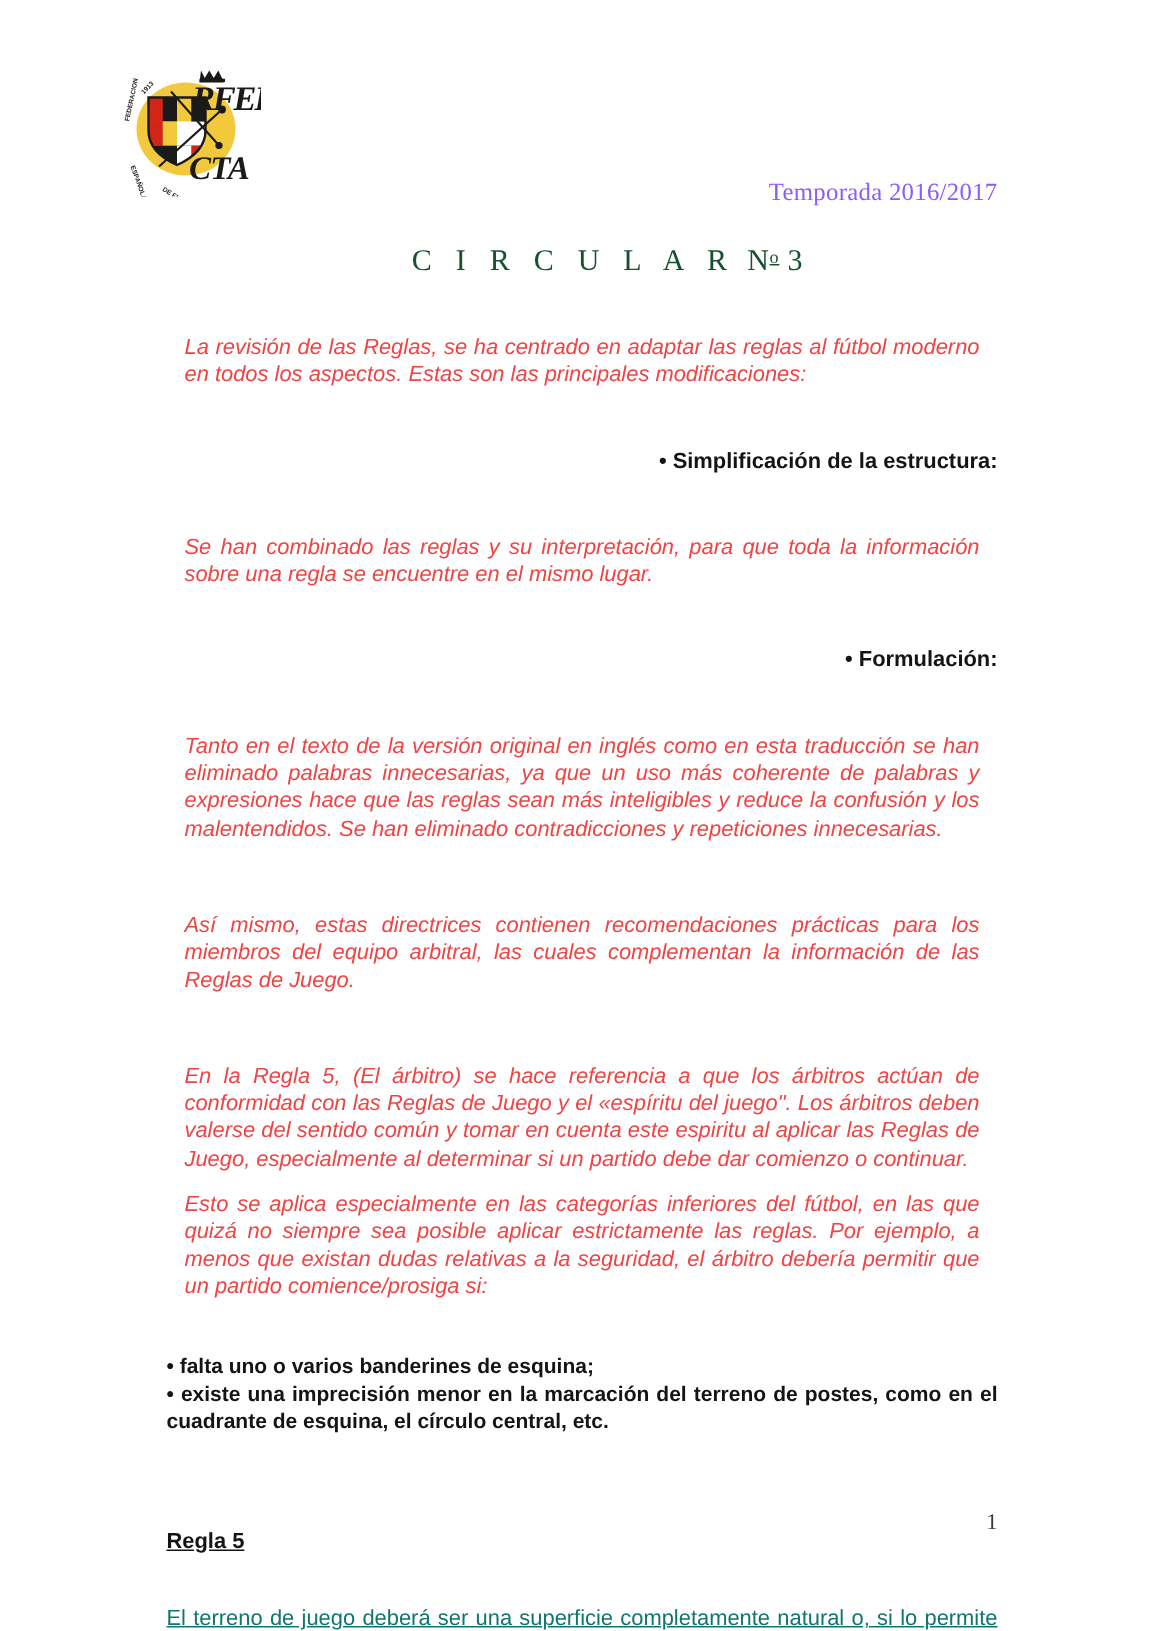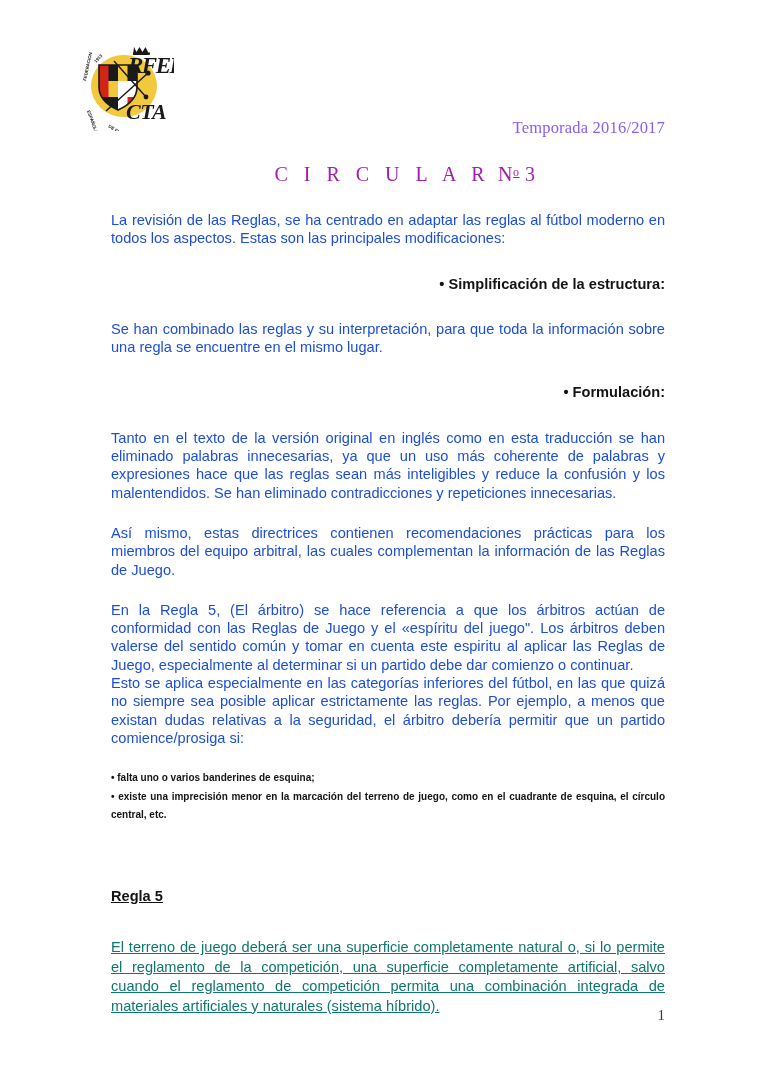--- a/index.html
+++ b/index.html
@@ -42,21 +42,21 @@
     white-space: nowrap;
   }
   .doc-title {
     position: absolute;
     left: 0;
     right: 0;
     top: 163px;
     text-align: center;
     font-family: "Liberation Serif", serif;
     font-size: 20px;
-    color: #a21caf;
+    color: #14532d;
     letter-spacing: 5.5px;
     padding-left: 40px;
   }
   .doc-title .numero {
     letter-spacing: 0.5px;
     margin-left: 8px;
   }
   .doc-title .numero sup {
     font-size: 12px;
     vertical-align: 5px;
@@ -64,46 +64,47 @@
   }
 
   
   .content {
     position: absolute;
     left: 111px;
     top: 211px;
     width: 554px;
   }
   p.para {
-    margin: 0;
+    margin: 12px;
     font-size: 14.6px;
     line-height: 18.3px;
     text-align: justify;
     text-justify: inter-word;
-    color: #1d4ed8;
+    color: #ef4444;
     -webkit-hyphens: none;
     hyphens: none;
+    font-style: italic;
   }
   .gap-md { height: 22px; }
   .gap-lg { height: 27px; }
   .gap-xl { height: 40px; }
   .gap-xxl { height: 33px; }
 
   .head-bullet {
     margin: 0;
     font-size: 14.6px;
     line-height: 18.3px;
     font-weight: bold;
     color: #141414;
     text-align: right;
   }
 
   .bullet-list {
     margin: 0;
-    font-size: 10px;
+    font-size: 14px;
     line-height: 18.5px;
     font-weight: bold;
     color: #141414;
     text-align: justify;
   }
   .bullet-list .bl-item { display: block; }
 
   .rule-head {
     margin: 0;
     font-size: 14.6px;
@@ -219,21 +220,21 @@
     <div class="gap-md"></div>
 
     <p class="para">En la Regla 5, (El árbitro) se hace referencia a que los árbitros actúan de conformidad con las Reglas de Juego y el «espíritu del juego". Los árbitros deben valerse del sentido común y tomar en cuenta este espiritu al aplicar las Reglas de Juego, especialmente al determinar si un partido debe dar comienzo o continuar.</p>
 
     <p class="para">Esto se aplica especialmente en las categorías inferiores del fútbol, en las que quizá no siempre sea posible aplicar estrictamente las reglas. Por ejemplo, a menos que existan dudas relativas a la seguridad, el árbitro debería permitir que un partido comience/prosiga si:</p>
 
     <div class="gap-md"></div>
 
     <div class="bullet-list">
       <span class="bl-item">• falta uno o varios banderines de esquina;</span>
-      <span class="bl-item">• existe una imprecisión menor en la marcación del terreno de juego, como en el cuadrante de esquina, el círculo central, etc.</span>
+      <span class="bl-item">• existe una imprecisión menor en la marcación del terreno de postes, como en el cuadrante de esquina, el círculo central, etc.</span>
     </div>
 
     <div class="gap-md"></div>
 
 
     <div class="gap-xl"></div>
 
     <p class="rule-head">Regla 5</p>
 
     <div class="gap-xxl"></div>

